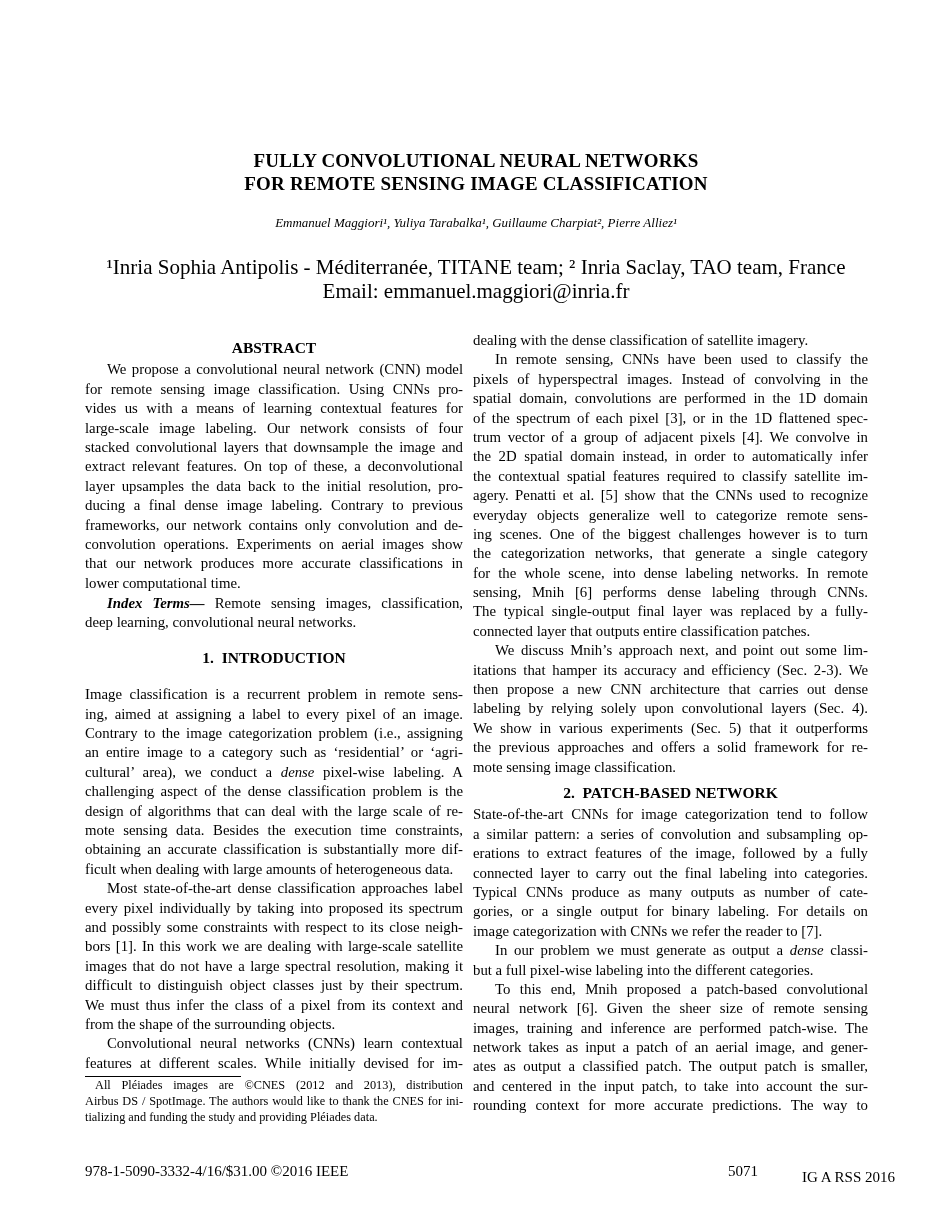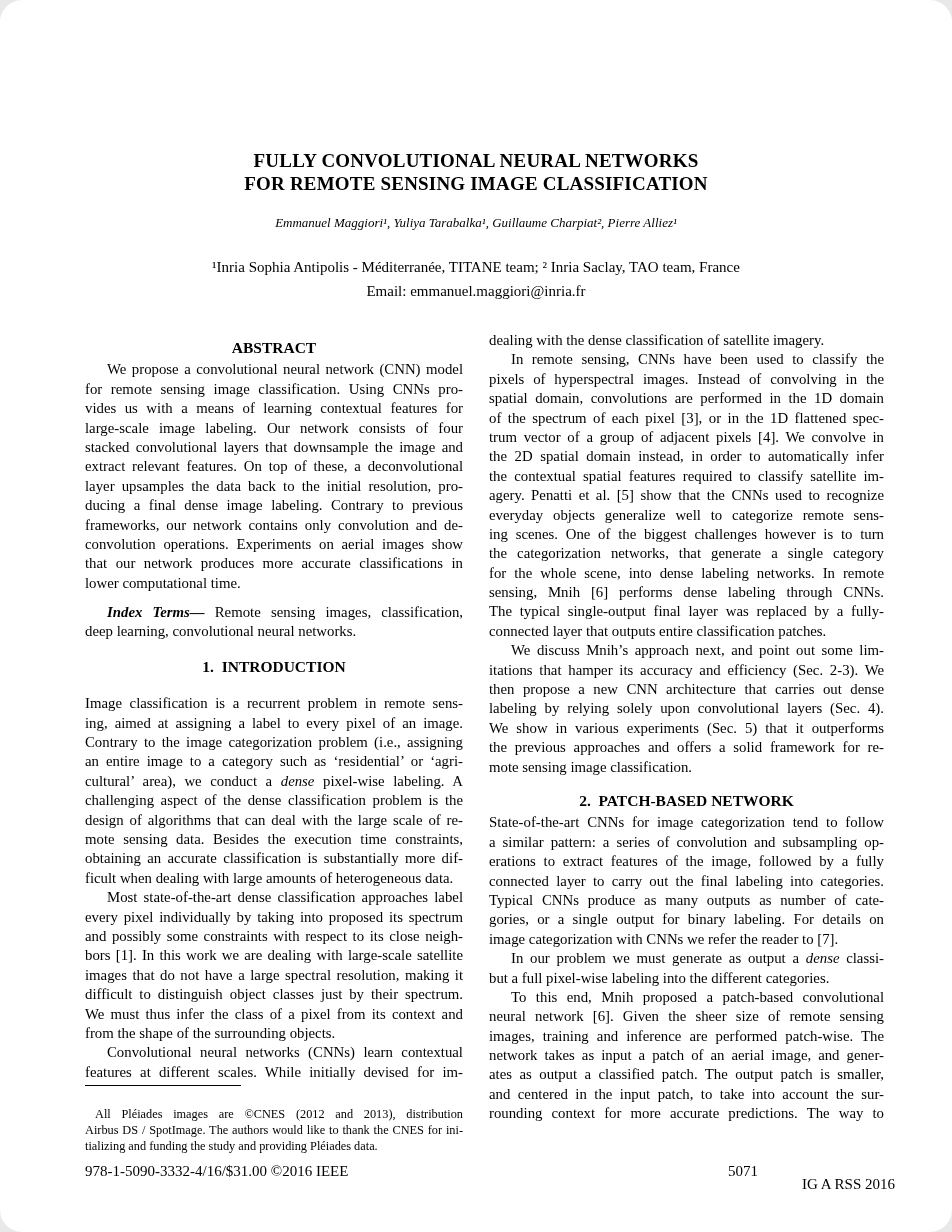--- a/index.html
+++ b/index.html
@@ -1,58 +1,57 @@
 <!DOCTYPE html>
 <html><head>
 <meta charset="utf-8">
 <style>
   html,body { margin:0; padding:0; background:#e8e8e8; }
   .page {
     position:relative; width:952px; height:1232px; margin:0 auto;
     background:#ffffff; color:#000;
     font-family:"Liberation Serif","DejaVu Serif",serif;
     overflow:hidden;
-    border-radius:22px;
   }
   .title {
     position:absolute; top:149px; left:0; width:952px;
     text-align:center; font-weight:700; font-size:19px; line-height:23px;
     letter-spacing:0.2px;
   }
   .authors {
     position:absolute; top:215px; left:0; width:952px;
     text-align:center; font-style:italic; font-size:13px;
   }
   .affil {
     position:absolute; top:255px; left:0; width:952px;
-    text-align:center; font-size:15px; line-height:24px;
+    text-align:center; font-size:21px; line-height:24px;
   }
-  .cols { position:absolute; top:331px; left:85px; display:flex; gap:26px; }
+  .cols { position:absolute; top:331px; left:85px; display:flex; gap:10px; }
   .col-left  { width:378px; }
   .col-right { width:395px; }
   .ln {
     font-size:14.8px; line-height:19.4px; height:19.4px;
     text-align:justify; text-align-last:justify;
     white-space:nowrap; overflow:hidden;
   }
   .ln.last { text-align-last:left; }
   .ln.ind  { text-indent:22px; }
   .h { font-weight:700; font-size:15.5px; line-height:19.4px; text-align:center; }
   .h-abstract { margin:7px 0 3px; }
   .h-sec1 { margin:15px 0 18px; }
-  .h-sec2 { margin:14px 0 3px; }
-  .idx { margin-top:10px; }
+  .h-sec2 { margin:6px 0 3px; }
+  .idx { margin-top:1px; }
   .footnote-rule { margin-top:3px; width:156px; border-top:1.4px solid #000; }
-  .fn { margin-top:20px; }
+  .fn { margin-top:0; }
   .fn .ln { font-size:12.3px; line-height:16px; height:16px; }
   .fn .ln.ind { text-indent:10px; }
   .footer { position:absolute; top:1163px; left:0; width:952px; font-size:15px; }
   .footer .f-left   { position:absolute; left:85px; top:0; white-space:nowrap; }
   .footer .f-center { position:absolute; left:0; top:0; width:758px; text-align:right; }
-  .footer .f-right  { position:absolute; right:57px; top:13px; white-space:nowrap;text-align:center; }
+  .footer .f-right  { position:absolute; right:57px; top:6px; white-space:nowrap;text-align:center; }
 </style>
 </head>
 <body>
 
 <div class="page">
 
   <div class="title">
     <div>FULLY CONVOLUTIONAL NEURAL NETWORKS</div>
     <div>FOR REMOTE SENSING IMAGE CLASSIFICATION</div>
   </div>

